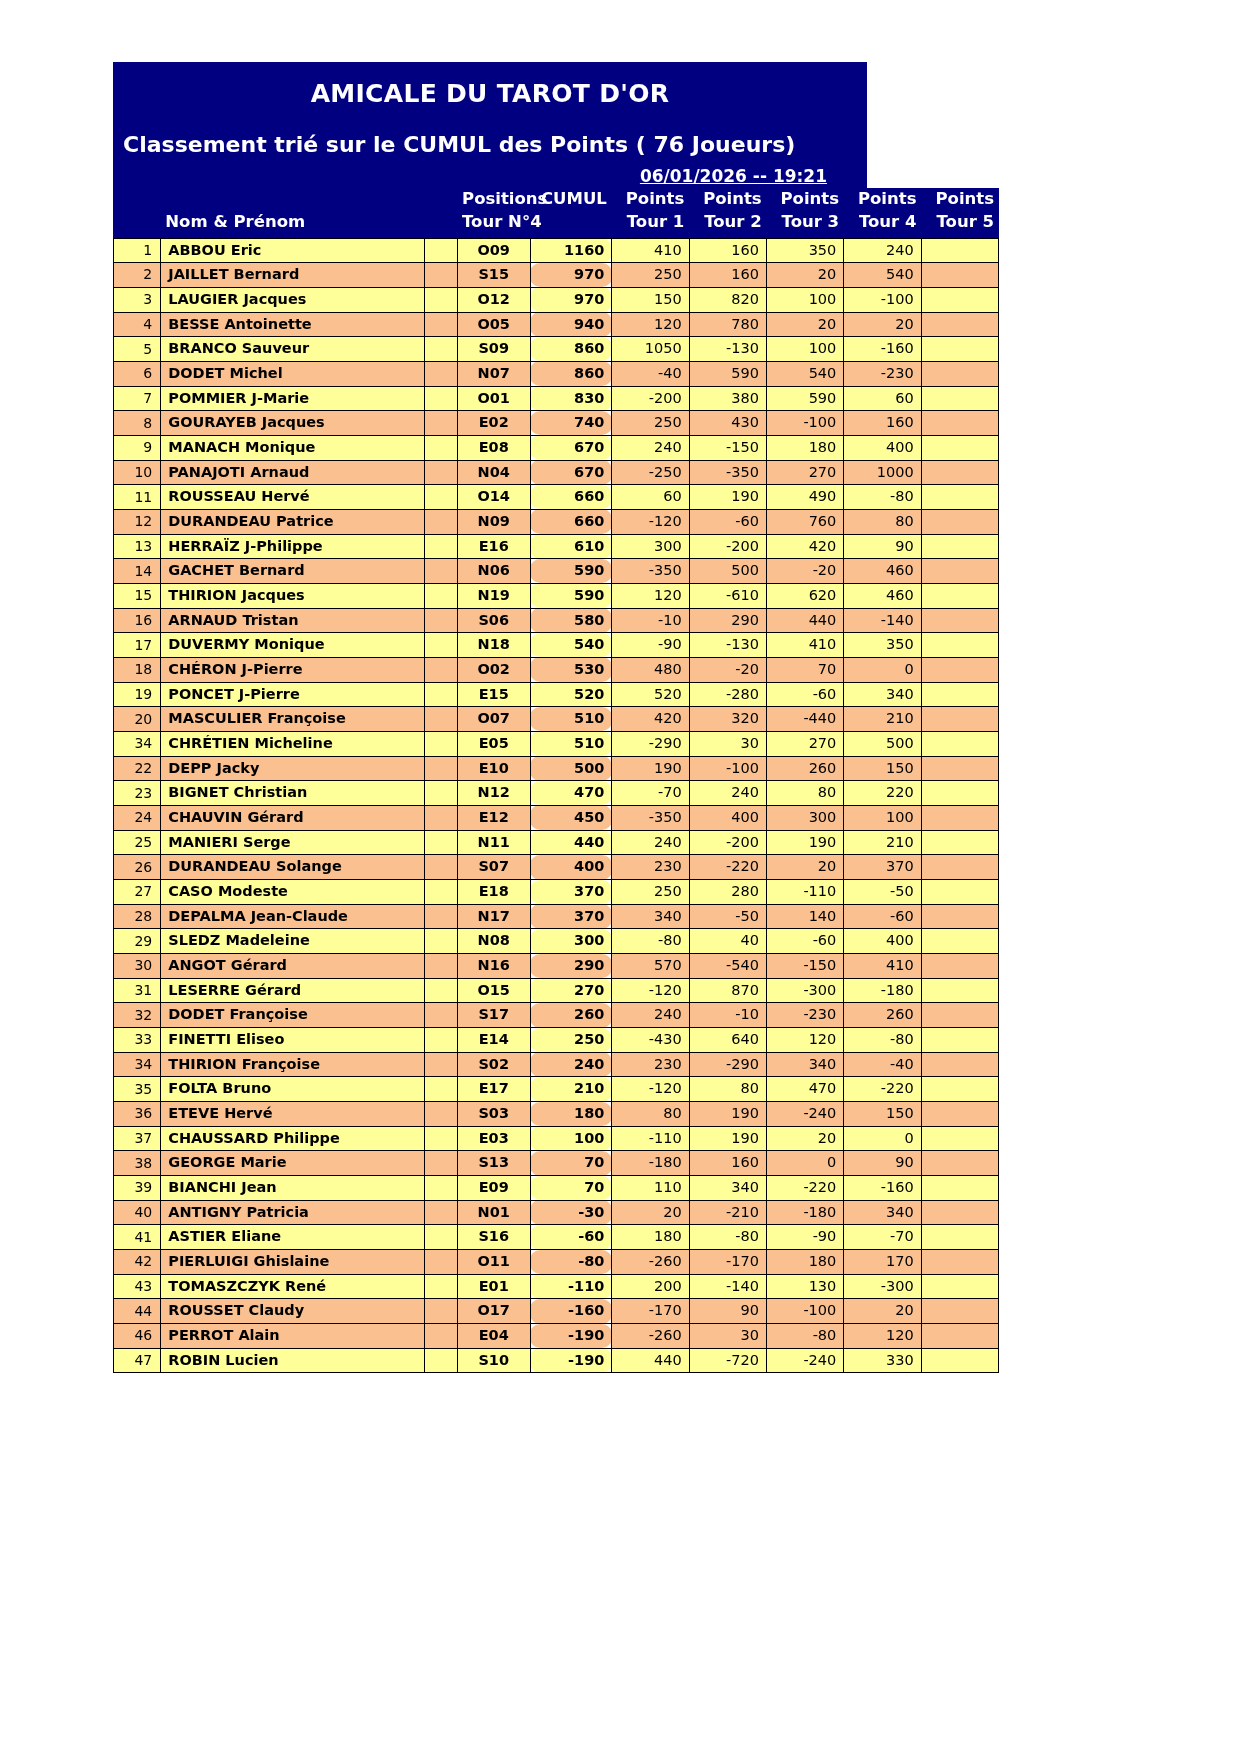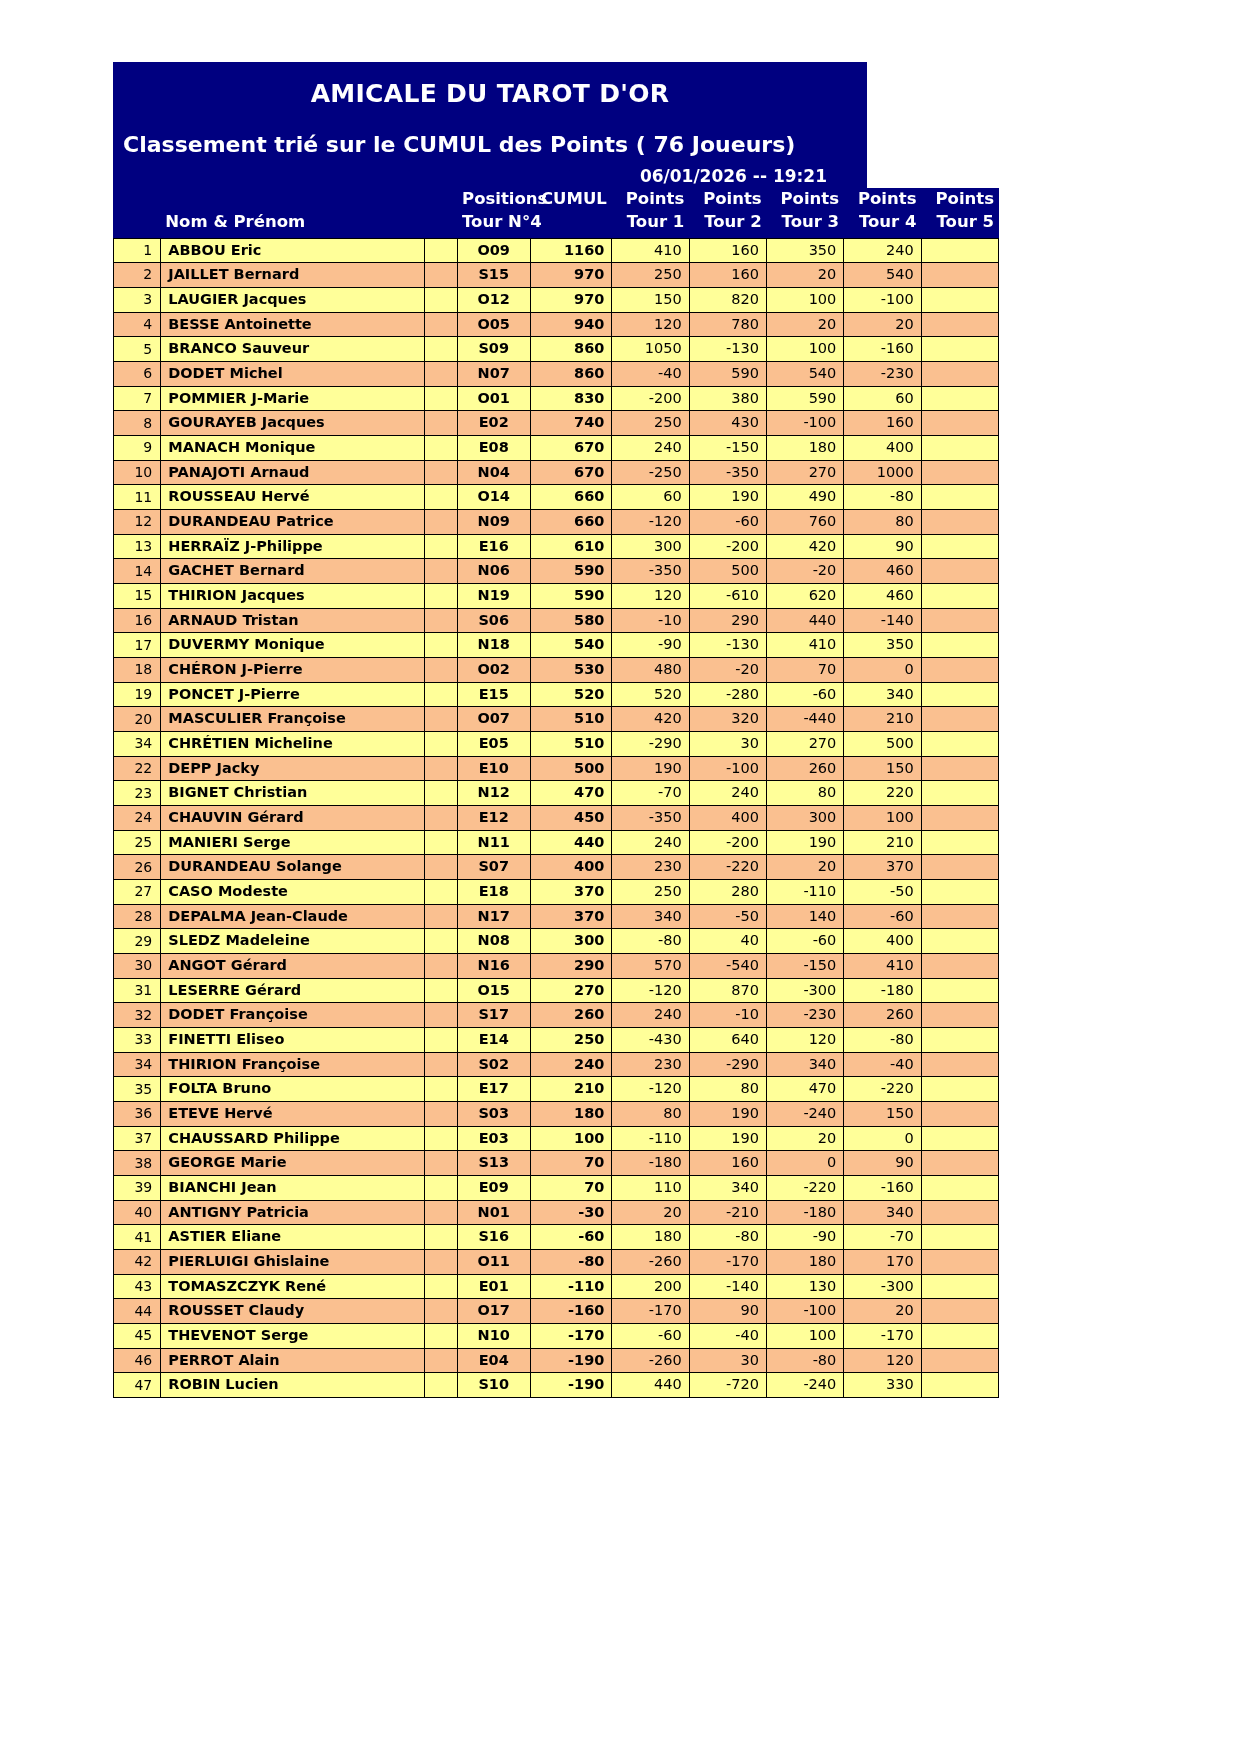--- a/index.html
+++ b/index.html
@@ -45,20 +45,21 @@
     font-weight: bold;
     padding: 10px 0 2px 10px;
     line-height: 1.2;
   }
   .banner-date {
     text-align: right;
     font-size: 17px;
     font-weight: bold;
     padding: 6px 40px 2px 4px;
     line-height: 1.2;
+    text-decoration: underline;
   }
 
   
   table.grid {
     border-collapse: collapse;
     table-layout: fixed;
     width: 886px;
     font-size: 15px;
   }
   table.grid col.c-rank   { width: 44px; }
@@ -109,20 +110,21 @@
   }
   td.blank { }
   td.pos {
     text-align: center;
     font-weight: bold;
   }
   td.cumul {
     text-align: right;
     font-weight: bold;
     padding-right: 7px;
+    border-radius: 10px;
   }
   td.pts {
     text-align: right;
     font-weight: normal;
     padding-right: 7px;
   }
 </style>
 </head>
 <body>
 
@@ -711,32 +713,20 @@
             <td class="name">ROUSSET Claudy</td>
             <td class="blank"></td>
             <td class="pos">O17</td>
             <td class="cumul">-160</td>
             <td class="pts">-170</td>
             <td class="pts">90</td>
             <td class="pts">-100</td>
             <td class="pts">20</td>
             <td class="pts"></td>
           </tr>
-          <tr class="odd">
-            <td class="rank">45</td>
-            <td class="name">THEVENOT Serge</td>
-            <td class="blank"></td>
-            <td class="pos">N10</td>
-            <td class="cumul">-170</td>
-            <td class="pts">-60</td>
-            <td class="pts">-40</td>
-            <td class="pts">100</td>
-            <td class="pts">-170</td>
-            <td class="pts"></td>
-          </tr>
           <tr class="even">
             <td class="rank">46</td>
             <td class="name">PERROT Alain</td>
             <td class="blank"></td>
             <td class="pos">E04</td>
             <td class="cumul">-190</td>
             <td class="pts">-260</td>
             <td class="pts">30</td>
             <td class="pts">-80</td>
             <td class="pts">120</td>

